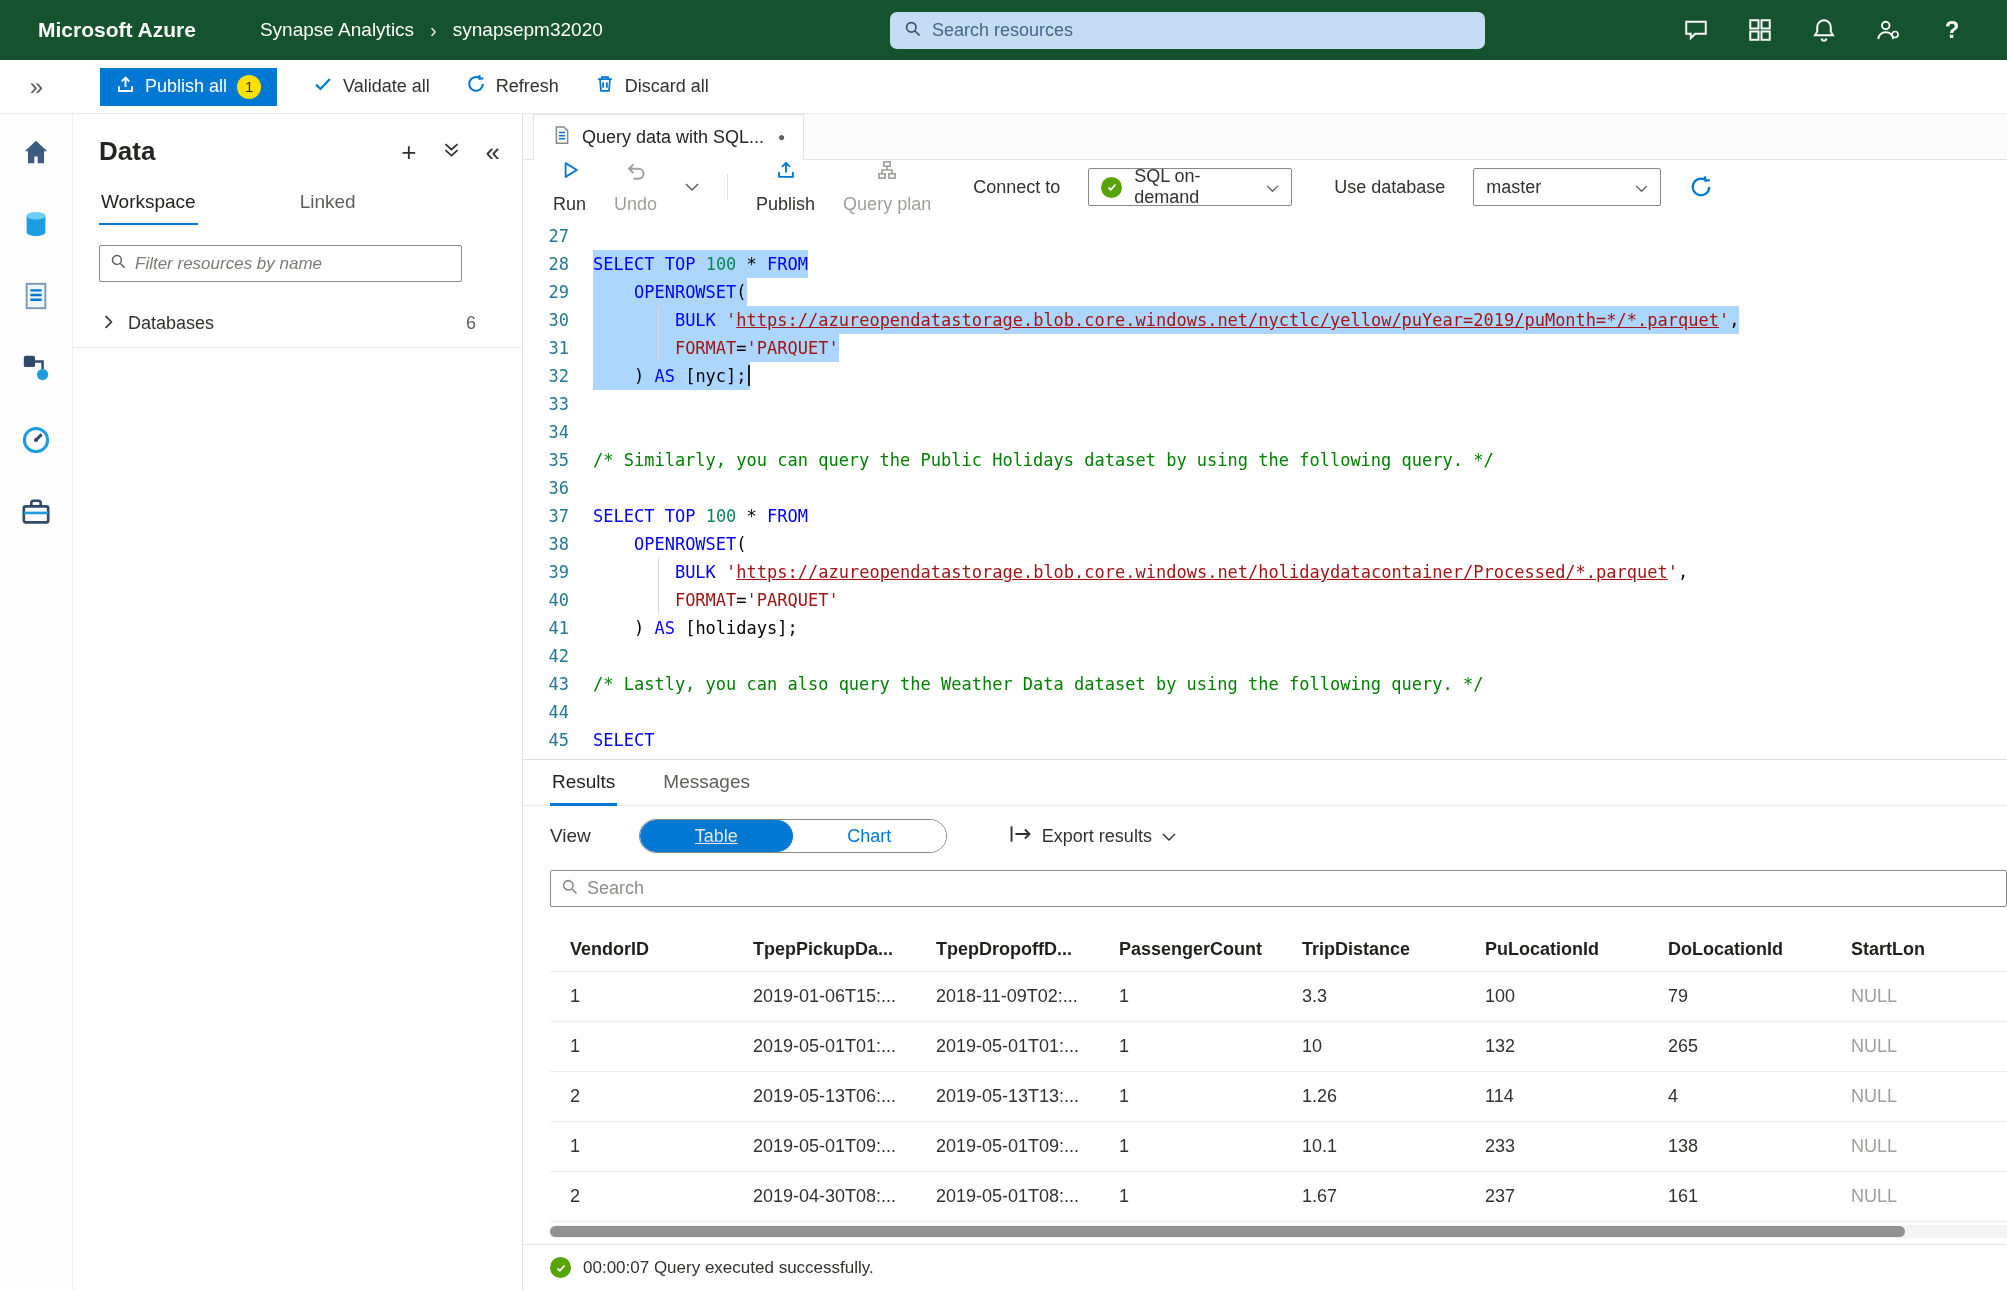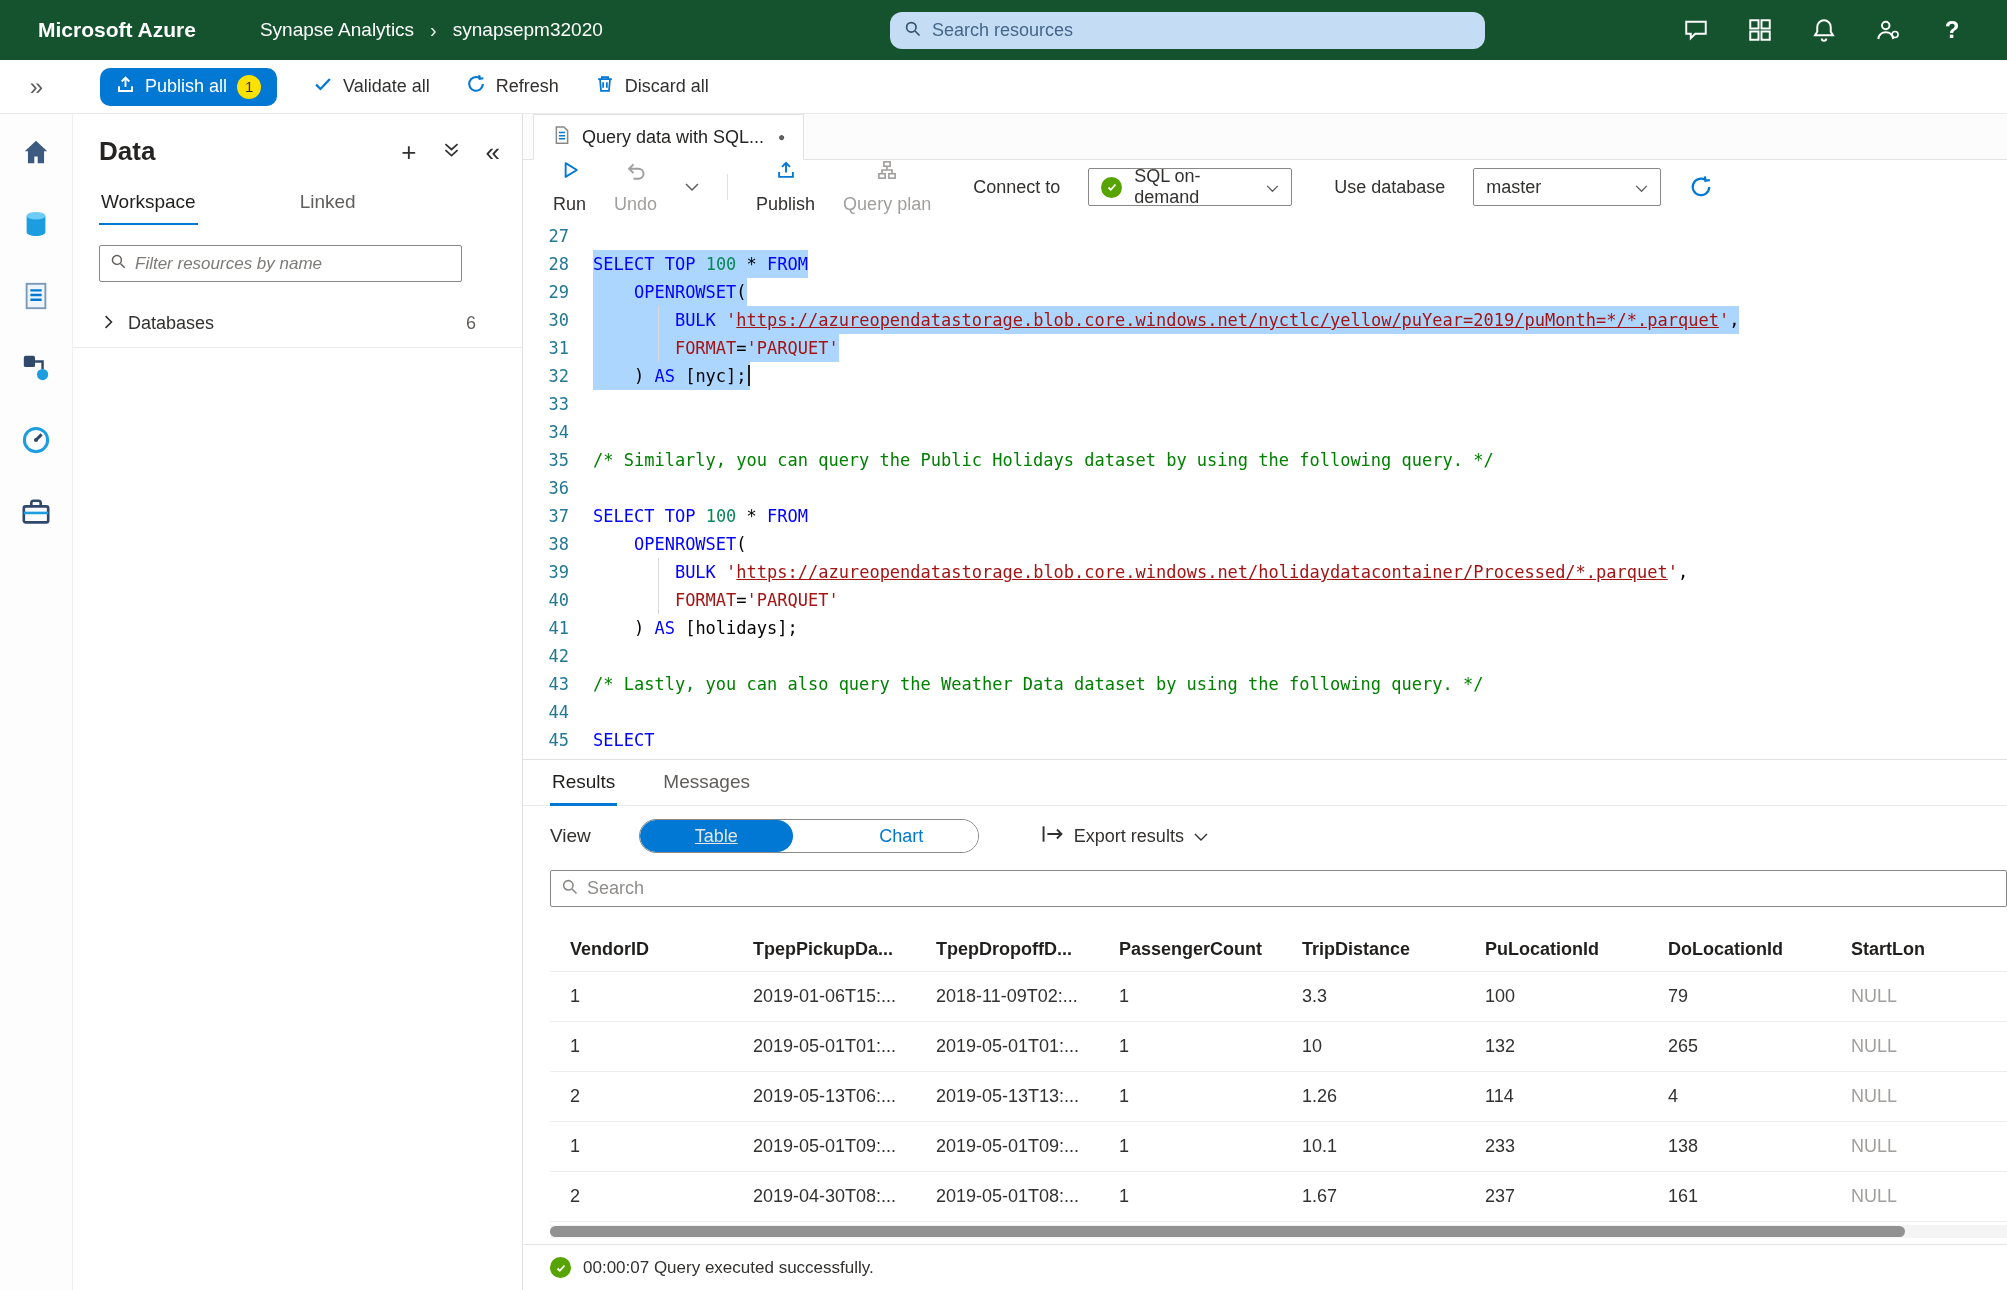--- a/index.html
+++ b/index.html
@@ -5,31 +5,31 @@
   * { box-sizing: border-box; margin: 0; padding: 0; }
   html,body { width: 2007px; height: 1290px; }
   body { font-family: "Liberation Sans", sans-serif; color:#323130; background:#fff; overflow:hidden; }
   .screen { width:2007px; height:1290px; display:flex; flex-direction:column; overflow:hidden; background:#fff; }
 
   
   .topbar { height:60px; background:#14532d; color:#fff; display:flex; align-items:center; position:relative; flex:none; }
   .brand { font-size:21px; font-weight:bold; margin-left:38px; white-space:nowrap; }
   .crumbs { display:flex; align-items:center; margin-left:64px; font-size:19px; gap:16px; white-space:nowrap; }
   .crumb-sep { font-size:20px; opacity:.9; }
-  .top-search { position:absolute; left:890px; top:12px; width:595px; height:37px; background:#c5ddf4; border-radius:12px; display:flex; align-items:center; padding:0 14px; gap:10px; color:#33536f; }
+  .top-search { position:absolute; left:890px; top:12px; width:595px; height:37px; background:#c5ddf4; border-radius:7px; display:flex; align-items:center; padding:0 14px; gap:10px; color:#33536f; }
   .top-search input { flex:1; border:none; outline:none; background:transparent; font-size:18px; color:#1b3a57; font-family:"Liberation Sans",sans-serif; }
   .top-search input::placeholder { color:#43668a; }
   .top-icons { margin-left:auto; display:flex; align-items:center; gap:38px; padding-right:42px; }
   .top-icon { width:26px; height:26px; display:flex; align-items:center; justify-content:center; cursor:pointer; }
   .help-glyph { font-size:24px; color:#fff; font-weight:bold; }
 
   
   .cmdbar { height:54px; background:#fff; border-bottom:1px solid #eaeaea; display:flex; align-items:center; flex:none; }
   .rail-expand { width:73px; text-align:center; font-size:24px; color:#605e5c; cursor:pointer; flex:none; }
-  .btn-primary { display:flex; align-items:center; gap:10px; background:#0078d4; color:#fff; border:none; height:38px; padding:0 16px; border-radius:10px; font-size:18px; margin-left:27px; cursor:pointer; font-family:"Liberation Sans",sans-serif; }
+  .btn-primary { display:flex; align-items:center; gap:10px; background:#0078d4; color:#fff; border:none; height:38px; padding:0 16px; border-radius:0; font-size:18px; margin-left:27px; cursor:pointer; font-family:"Liberation Sans",sans-serif; }
   .badge { width:24px; height:24px; border-radius:50%; background:#fce100; color:#323130; font-size:15px; display:flex; align-items:center; justify-content:center; }
   .cmd-item { display:flex; align-items:center; gap:10px; font-size:18px; color:#323130; margin-left:36px; cursor:pointer; }
 
   
   .bodyrow { flex:1; display:flex; min-height:0; }
   .rail { width:73px; flex:none; background:#fdfdfd; border-right:1px solid #f0f0f0; display:flex; flex-direction:column; align-items:center; padding-top:22px; gap:40px; }
   .rail-item { width:32px; height:32px; display:flex; align-items:center; justify-content:center; cursor:pointer; }
 
   
   .datapanel { width:450px; flex:none; border-right:1px solid #e0e0e0; padding-top:22px; background:#fff; }
@@ -81,21 +81,21 @@
   
   .results { flex:1; min-height:0; border-top:1px solid #e1e1e1; display:flex; flex-direction:column; }
   .res-tabs { height:46px; flex:none; display:flex; align-items:flex-end; padding-left:27px; gap:44px; border-bottom:1px solid #ececec; }
   .res-tab { font-size:19px; color:#605e5c; padding:0 2px 10px; border-bottom:3px solid transparent; margin-bottom:-1px; cursor:pointer; }
   .res-tab.active { color:#201f1e; border-bottom:3px solid #0078d4; }
   .view-row { height:60px; flex:none; display:flex; align-items:center; padding-left:27px; }
   .view-label { font-size:19px; color:#323130; }
   .view-toggle { display:flex; border:1px solid #8a8886; border-radius:999px; height:34px; margin-left:48px; overflow:hidden; }
   .vt-seg { width:153px; display:flex; align-items:center; justify-content:center; font-size:18px; cursor:pointer; }
   .vt-seg.active { background:#0078d4; color:#e5e5e5; border-radius:999px;text-decoration:underline; }
-  .vt-seg.inactive { background:#fff; color:#0078d4;margin-left:32px; }
+  .vt-seg.inactive { background:#fff; color:#0078d4; }
   .export { display:flex; align-items:center; gap:10px; margin-left:62px; font-size:18px; color:#323130; cursor:pointer; }
   .res-search { margin-left:27px; height:37px; border:1px solid #8a8886; border-radius:2px; display:flex; align-items:center; padding:0 10px; gap:8px; color:#8a8886; margin-top:4px; }
   .res-search input { flex:1; border:none; outline:none; font-size:18px; color:#323130; font-family:"Liberation Sans",sans-serif; }
   .res-search input::placeholder { color:#8f8d8b; }
   .grid { margin-left:27px; margin-top:20px; }
   .gr { display:grid; grid-template-columns:repeat(8, 183px); }
   .th { font-size:18px; font-weight:bold; color:#201f1e; padding:0 10px 0 20px; height:44px; display:flex; align-items:center; white-space:nowrap; overflow:hidden; cursor:pointer; }
   .tr { border-top:1px solid #ededed; }
   .tr:last-child { border-bottom:1px solid #ededed; }
   .td { font-size:18px; color:#323130; padding:0 10px 0 20px; height:49px; display:flex; align-items:center; white-space:nowrap; overflow:hidden; }

